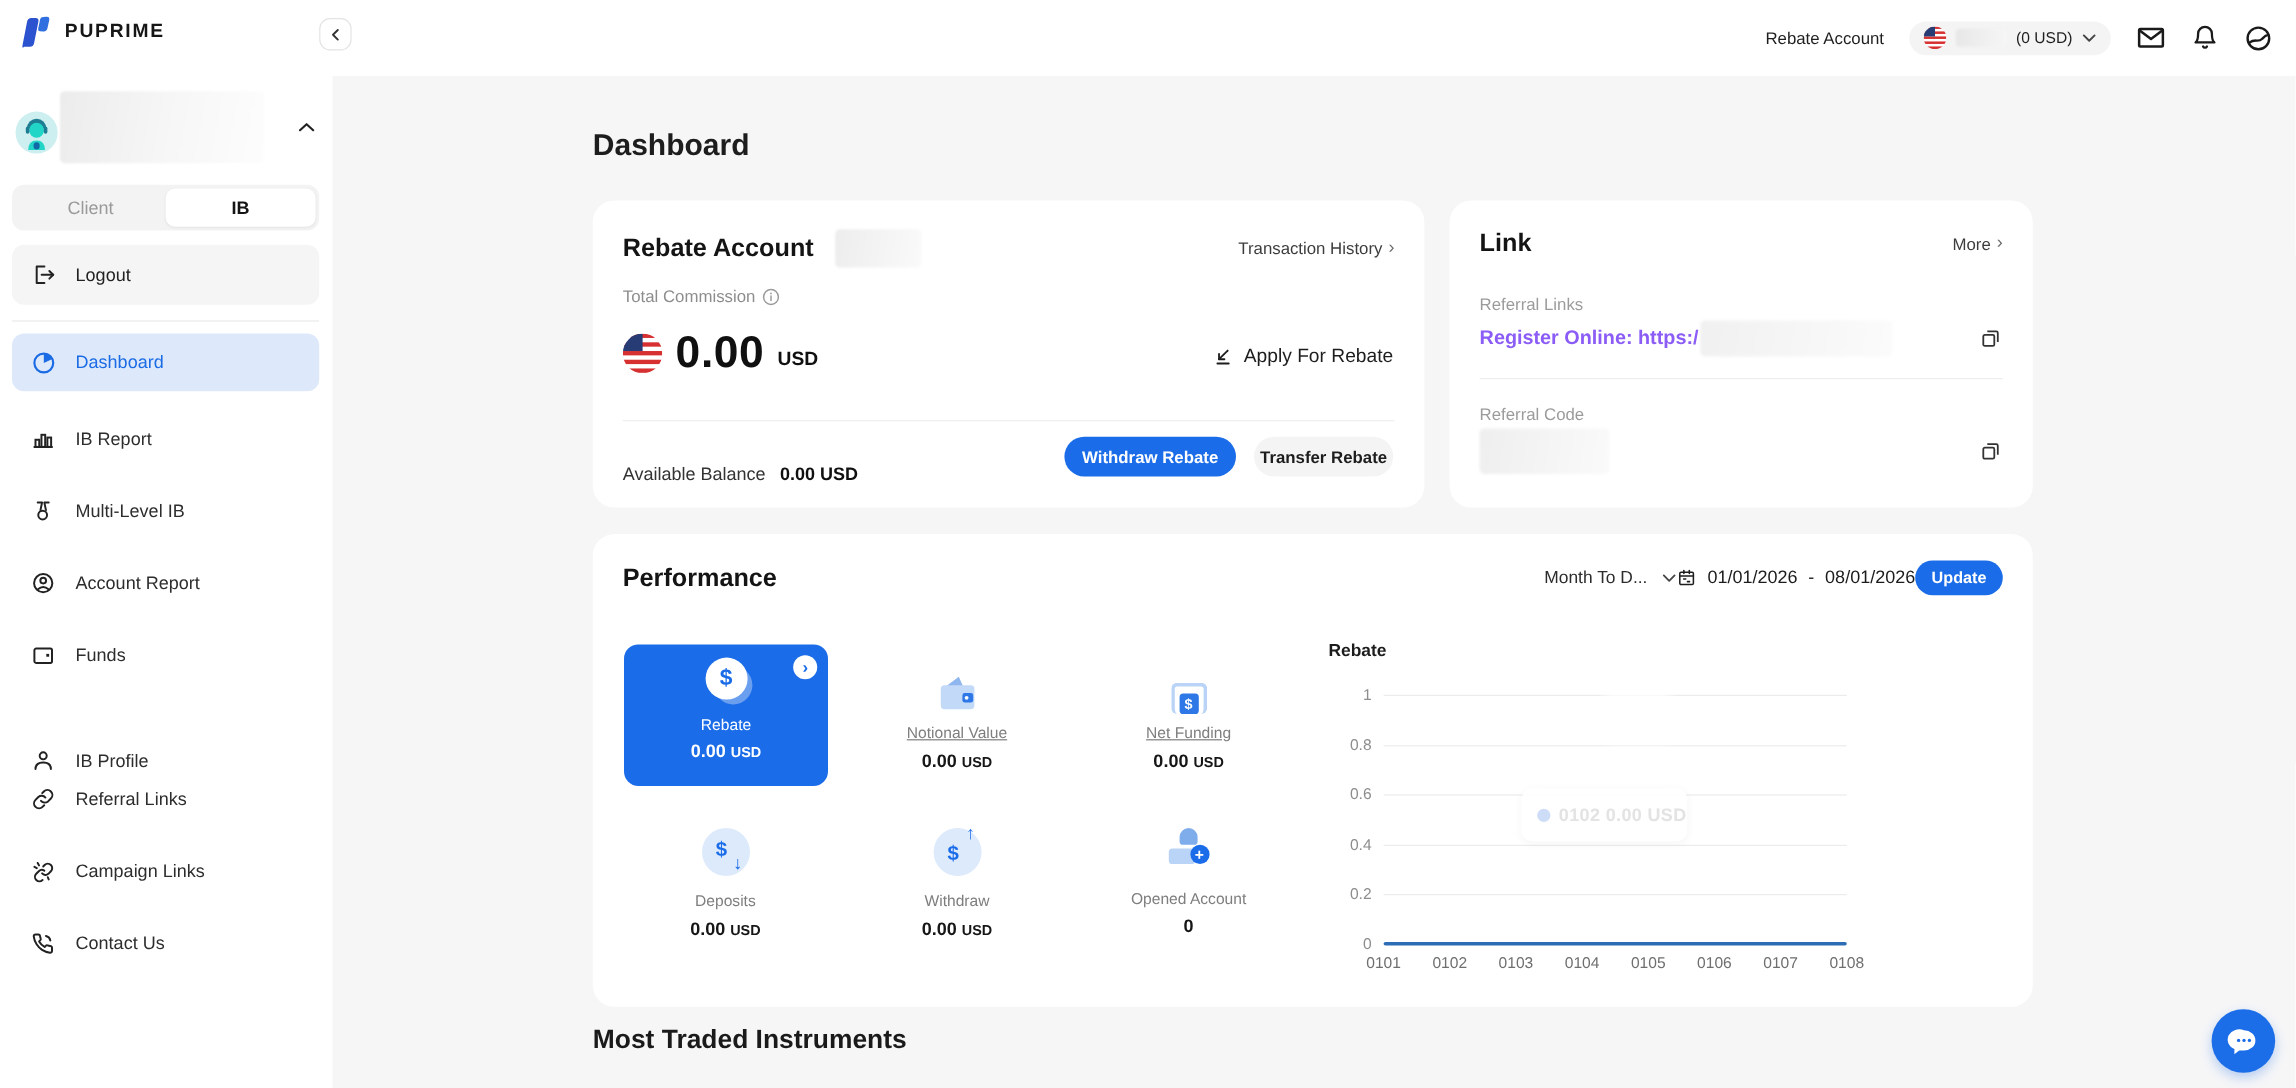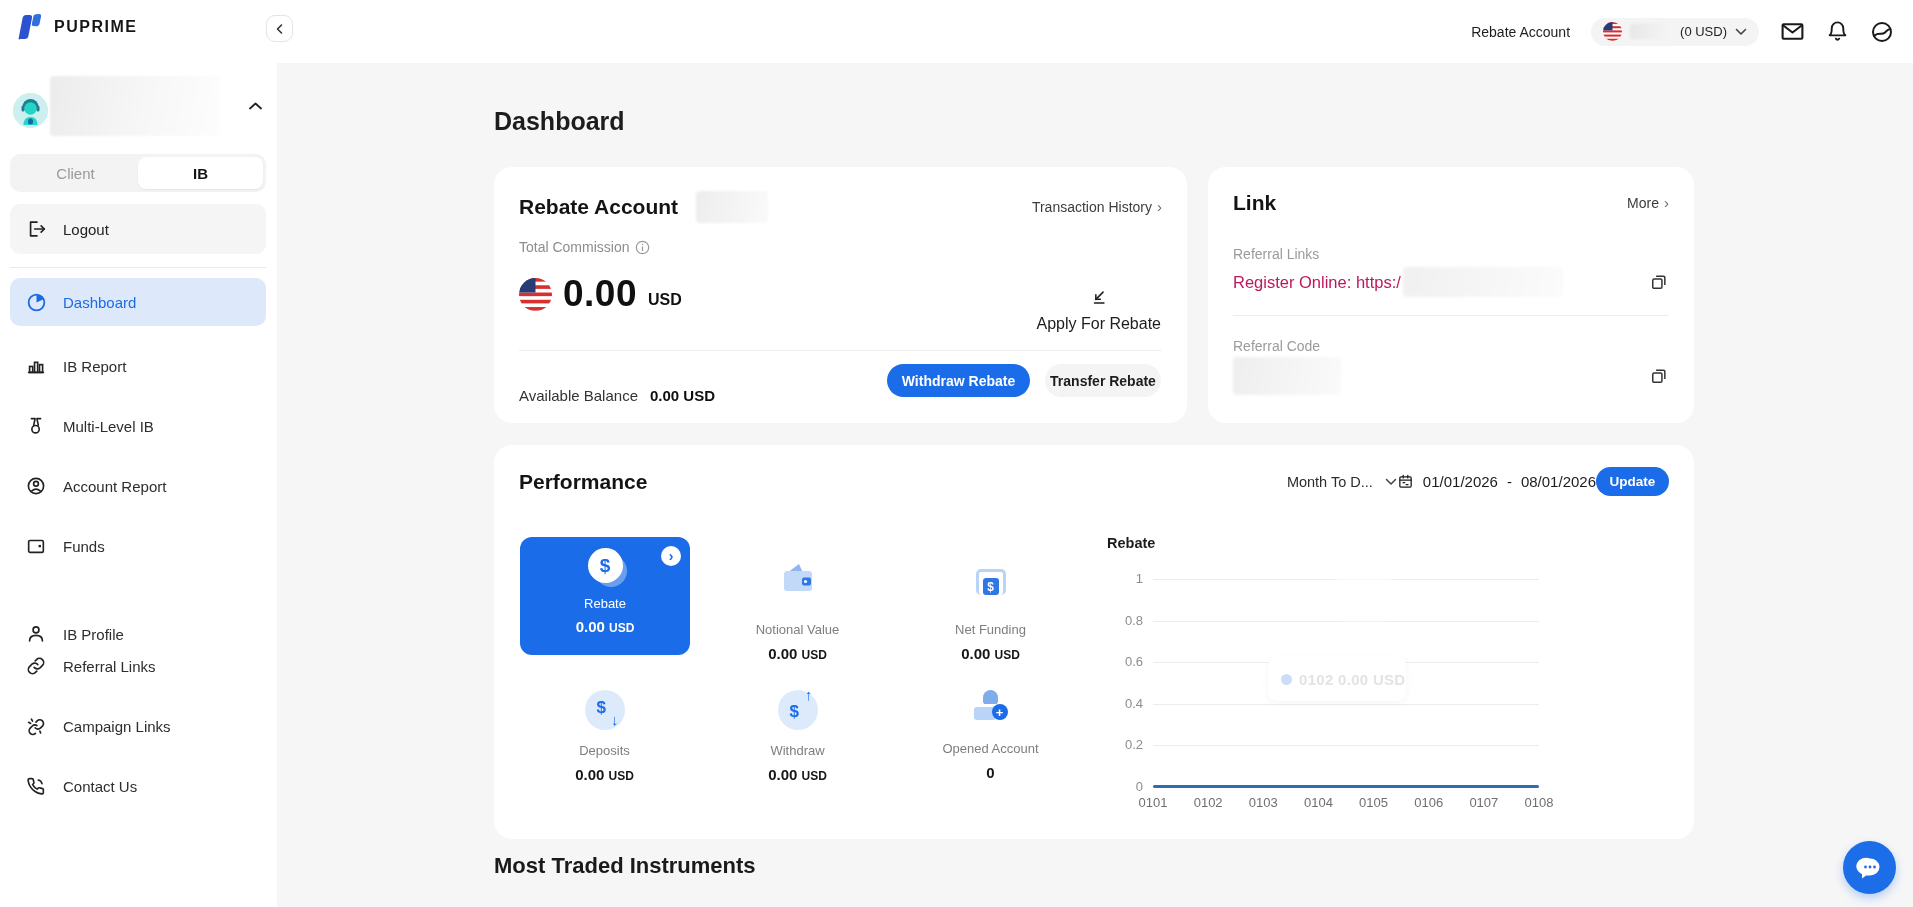--- a/index.html
+++ b/index.html
@@ -46,35 +46,35 @@
   .card-head { display:flex; align-items:center; }
   .card-title { font-size:21px; font-weight:bold; color:#141414; }
   .title-blur { width:72px; height:32px; margin-left:18px; border-radius:4px; background:linear-gradient(100deg,#ededed,#fafafa); filter:blur(1px); }
   .head-link { margin-left:auto; font-size:14px; color:#3d3d3d; display:flex; gap:5px; cursor:pointer; }
   .chev { font-size:15px; color:#6a6a6a; line-height:1; }
 
   .commission-label { position:absolute; left:25px; top:72px; font-size:14px; color:#8d8d8d; display:flex; align-items:center; gap:6px; }
   .amount-row { position:absolute; left:25px; top:106px; display:flex; align-items:center; gap:11px; }
   .amount-val { font-size:37px; font-weight:bold; color:#101010; letter-spacing:0.5px; }
   .amount-cur { font-size:16px; font-weight:bold; color:#101010; margin-top:12px; }
-  .apply-link { position:absolute; right:26px; top:122px; display:flex; align-items:center; gap:8px; font-size:16px; color:#1d1d1d; cursor:pointer;flex-direction:column; }
+  .apply-link { position:absolute; right:26px; top:122px; display:flex; align-items:center; gap:8px; font-size:16px; color:#1d1d1d; cursor:pointer; }
   .card-divider { position:absolute; left:25px; top:183px; width:643px; height:1px; background:#efefef; }
   .balance-row { position:absolute; left:25px; top:204px; display:flex; align-items:center; gap:12px; font-size:15px; color:#333;margin-top:16px; }
   .balance-val { font-weight:bold; color:#101010; }
   .btn { height:33px; border-radius:17px; border:none; font-family:inherit; font-size:14px; font-weight:bold; cursor:pointer; display:flex; align-items:center; justify-content:center; }
   .btn-primary { background:#1b6ce8; color:#fff; }
   .btn-light { background:#f4f4f5; color:#1d1d1d; }
   .rebate-actions { position:absolute; right:26px; top:197px; display:flex; gap:15px; }
   .rebate-actions .btn-primary { width:143px; }
   .rebate-actions .btn-light { width:116px; }
 
   .link-label { font-size:14px; color:#9b9b9b; }
   .link-row1 { position:absolute; left:25px; top:78px; }
   .link-value-row { position:absolute; left:25px; top:100px; width:436px; display:flex; align-items:center; }
-  .link-value { font-size:16.5px; font-weight:normal; color:#be185d; }
+  .link-value { font-size:16.5px; font-weight:bold; color:#8b5cf6; }
   .link-blur { width:160px; height:30px; margin-left:2px; border-radius:4px; background:linear-gradient(100deg,#f0f0f0,#fbfbfb); filter:blur(1.5px); }
   .copy-icon { margin-left:auto; cursor:pointer; }
   .link-divider { position:absolute; left:25px; top:148px; width:436px; height:1px; background:#ededed; }
   .link-row2 { position:absolute; left:25px; top:170px; }
   .code-row { position:absolute; left:25px; top:190px; width:436px; display:flex; align-items:center; }
   .code-blur { width:108px; height:38px; border-radius:4px; background:linear-gradient(100deg,#eeeeee,#fafafa); filter:blur(1.5px); }
 
   .perf-controls { margin-left:auto; display:flex; align-items:center; gap:0; }
   .period-select { display:flex; align-items:center; gap:12px; font-size:14.5px; color:#2c2c2c; cursor:pointer; }
   .date-range { display:flex; align-items:center; gap:9px; font-size:15px; color:#1c1c1c; }
@@ -86,21 +86,21 @@
   .tile-unit { font-size:12px; }
   .tile-blue { position:absolute; left:26px; top:92px; width:170px; height:118px; background:#1b6ce8; border-radius:12px; color:#fff; display:flex; flex-direction:column; align-items:center; padding-top:11px; cursor:pointer; }
   .tile-blue .tile-label { color:#fff; margin-top:13px; }
   .tile-blue .tile-value { color:#fff; margin-top:7px; }
   .coin { position:relative; width:35px; height:35px; }
   .coin-shadow { position:absolute; left:7px; top:7px; width:32px; height:32px; border-radius:50%; background:rgba(255,255,255,0.35); }
   .coin-face { position:absolute; width:35px; height:35px; border-radius:50%; background:#fff; color:#1b6ce8; font-weight:bold; font-size:19px; display:flex; align-items:center; justify-content:center; }
   .tile-arrow { position:absolute; right:9px; top:9px; width:20px; height:20px; background:#fff; border-radius:50%; color:#1b6ce8; font-weight:bold; font-size:14px; display:flex; align-items:center; justify-content:center; }
   .icon-box { height:42px; display:flex; align-items:flex-end; justify-content:center; }
   .cell-r1 { top:92px; padding-top:16px; }
-  .cell-r1 .tile-label { margin-top:27px; }
+  .cell-r1 .tile-label { margin-top:8px;text-decoration:underline; }
   .cell-r1 .tile-value { margin-top:8px; }
   .cell-r2 { top:245px; }
   .cell-r2 .tile-label { margin-top:13px; }
   .cell-r2 .tile-value { margin-top:8px; }
   .circle-ic { width:40px; height:40px; border-radius:50%; background:#ddeafc; position:relative; color:#1b6ce8; }
   .circle-ic .dollar { position:absolute; left:12px; top:8px; font-size:17px; font-weight:bold; }
   .circle-ic .arr { position:absolute; font-size:15px; font-weight:bold; }
 
   
   .chart { position:absolute; left:613px; top:88px; width:470px; height:280px; }

